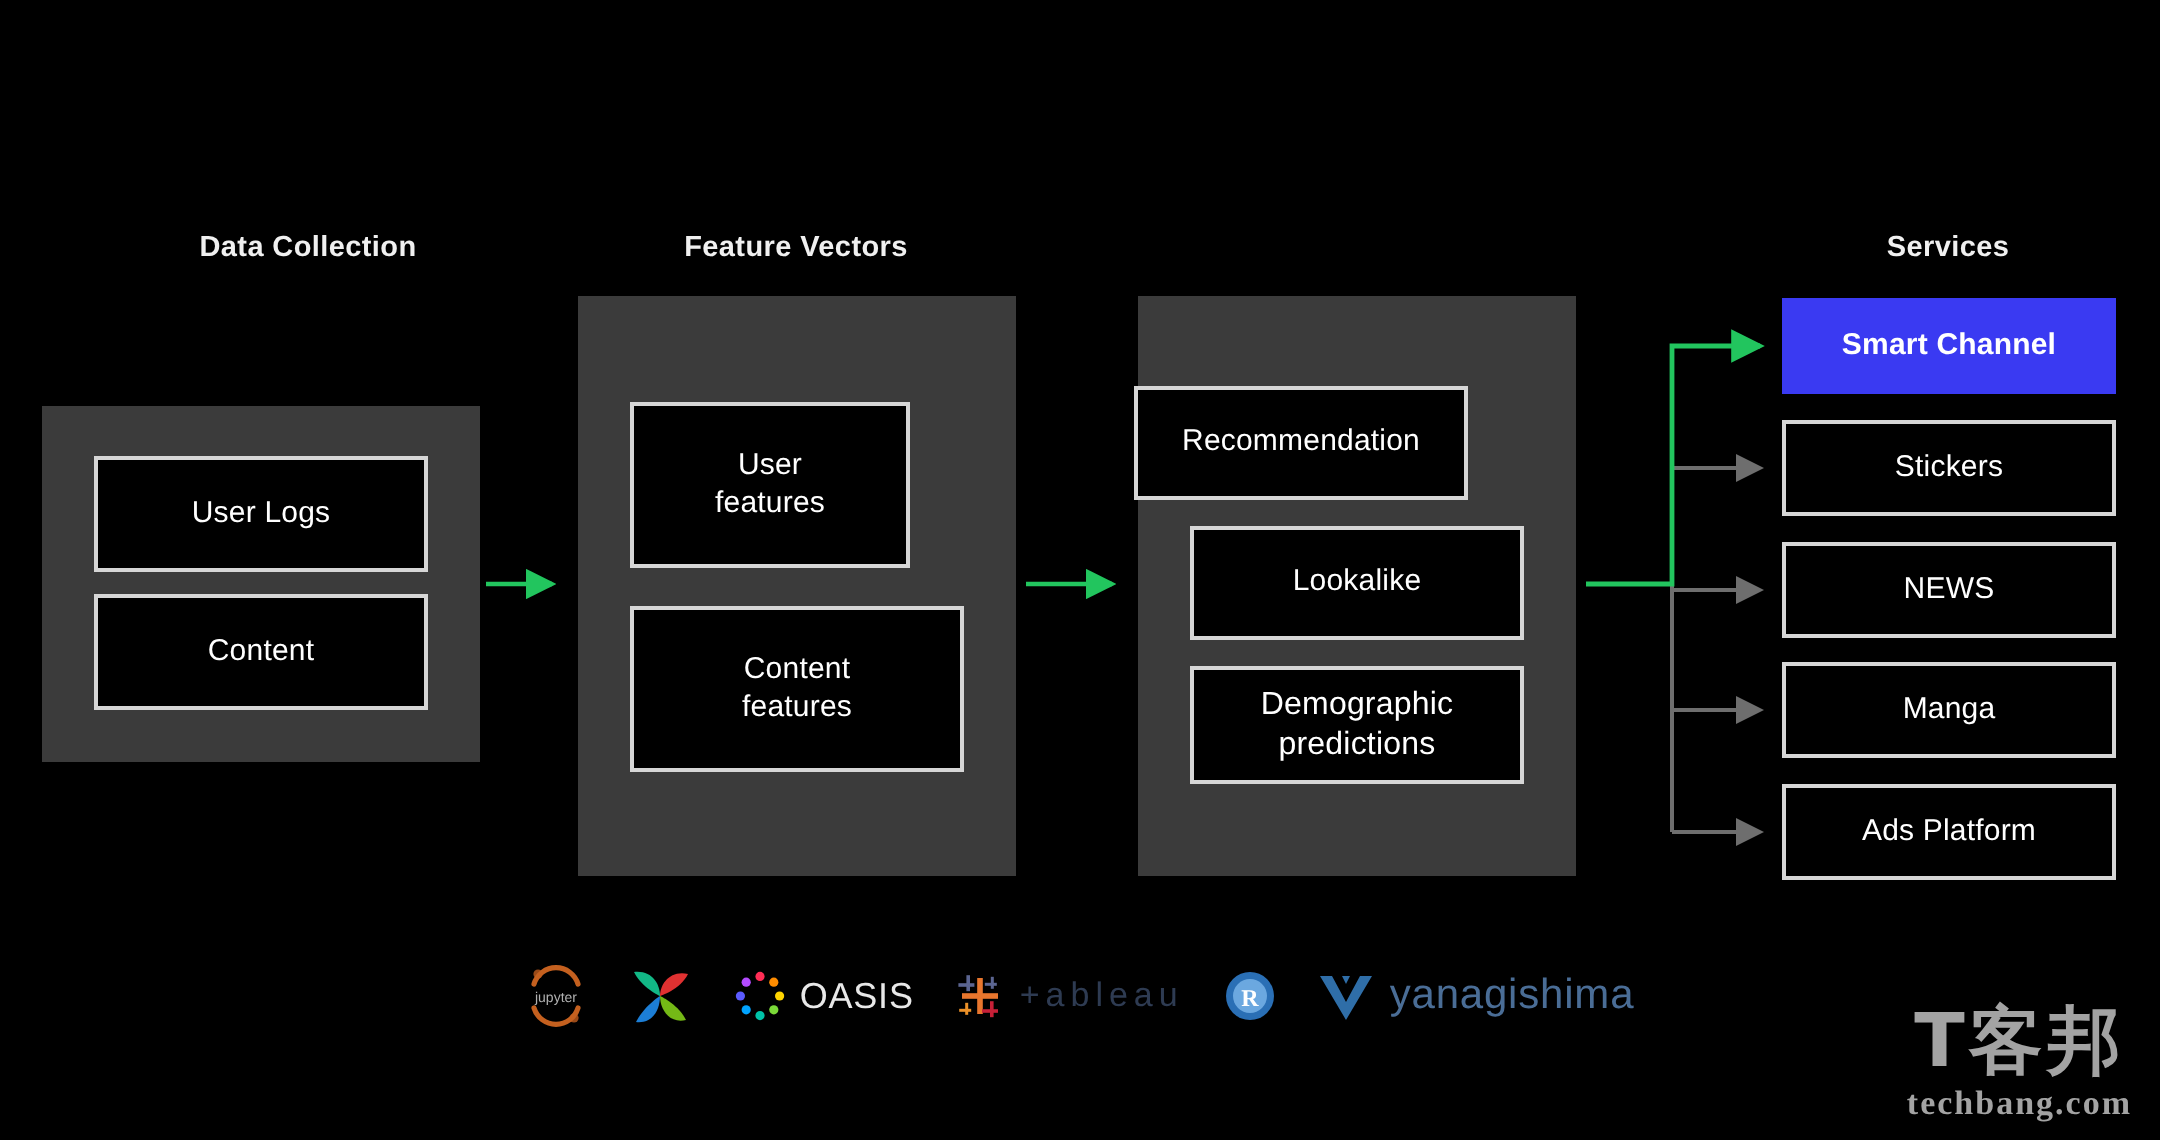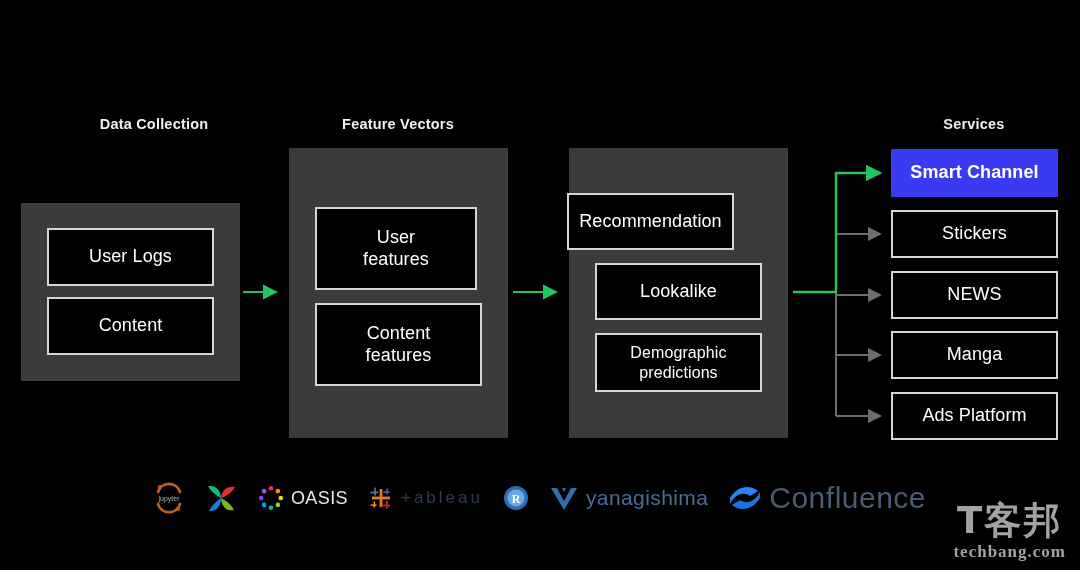--- a/index.html
+++ b/index.html
@@ -42,21 +42,21 @@
   .node {
     position: absolute;
     box-sizing: border-box;
     background: #000000;
     border: 2px solid #d6d6d6;
     color: #ffffff;
     display: flex;
     align-items: center;
     justify-content: center;
     text-align: center;
-    font-size: 18px;
+    font-size: 15px;
     line-height: 1.22;
     letter-spacing: 0.1px;
     padding: 2px 6px;
   }
   .node.small { font-size: 16px; }
   .node.highlight {
     background: #3a3af2;
     border-color: #3a3af2;
     font-weight: 700;
   }
@@ -161,21 +161,21 @@
     <path d="M793,292 L836,292 L836,173 L880,173" fill="none" stroke="#22c55e" stroke-width="2.4" marker-end="url(#ah-green)"></path>
   </svg>
 
   <div class="node" style="left:47px; top:228px; width:167px; height:58px;">
     <span>User Logs</span>
   </div>
   <div class="node" style="left:47px; top:297px; width:167px; height:58px;">
     <span>Content</span>
   </div>
 
-  <div class="node" style="left:315px; top:207px; width:162px; height:83px;">
+  <div class="node" style="left:315px; top:201px; width:140px; height:83px;">
     <span class="ml">User<br>features</span>
   </div>
   <div class="node" style="left:315px; top:303px; width:167px; height:83px;">
     <span class="ml">Content<br>features</span>
   </div>
 
   <div class="node" style="left:567px; top:193px; width:167px; height:57px;">
     <span>Recommendation</span>
   </div>
   <div class="node small" style="left:595px; top:333px; width:167px; height:59px;">
@@ -261,27 +261,20 @@
     </div>
 
     <div class="logo">
       <svg width="30" height="28" viewBox="0 0 30 28">
         <path d="M2,4 L15,26 L28,4 L22,4 L15,17 L8,4 Z" fill="#2f6ea8"></path>
         <path d="M13,4 L17,4 L15,8 Z" fill="#2f6ea8"></path>
       </svg>
       <span class="logo-text t-yanagi">yanagishima</span>
     </div>
 
-    <div class="logo">
-      <svg width="34" height="30" viewBox="0 0 34 30">
-        <path d="M2,21 C8,10 16,9 22,13 L30,8 C22,1 9,3 2,15 Z" fill="#2684ff"></path>
-        <path d="M32,9 C26,20 18,21 12,17 L4,22 C12,29 25,27 32,15 Z" fill="#1b74e4"></path>
-      </svg>
-      <span class="logo-text t-conf">Confluence</span>
-    </div>
 
   </div>
 
   <div id="watermark">
     <div id="wm-cn">T客邦</div>
     <div id="wm-en">techbang.com</div>
   </div>
 
 </div>
 

